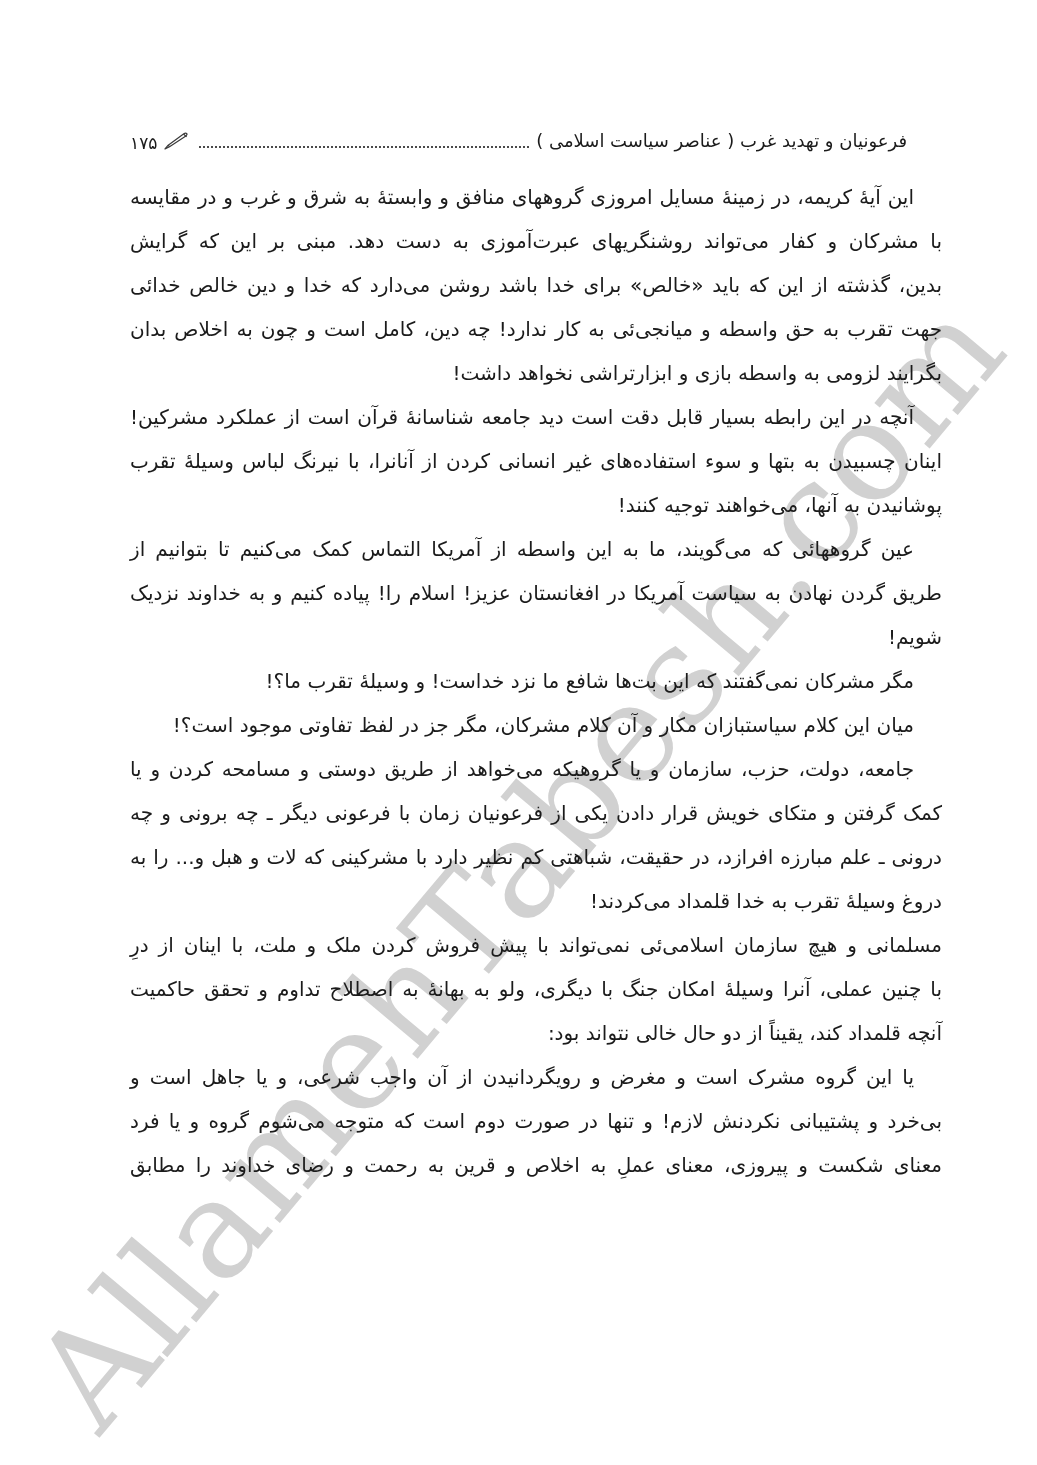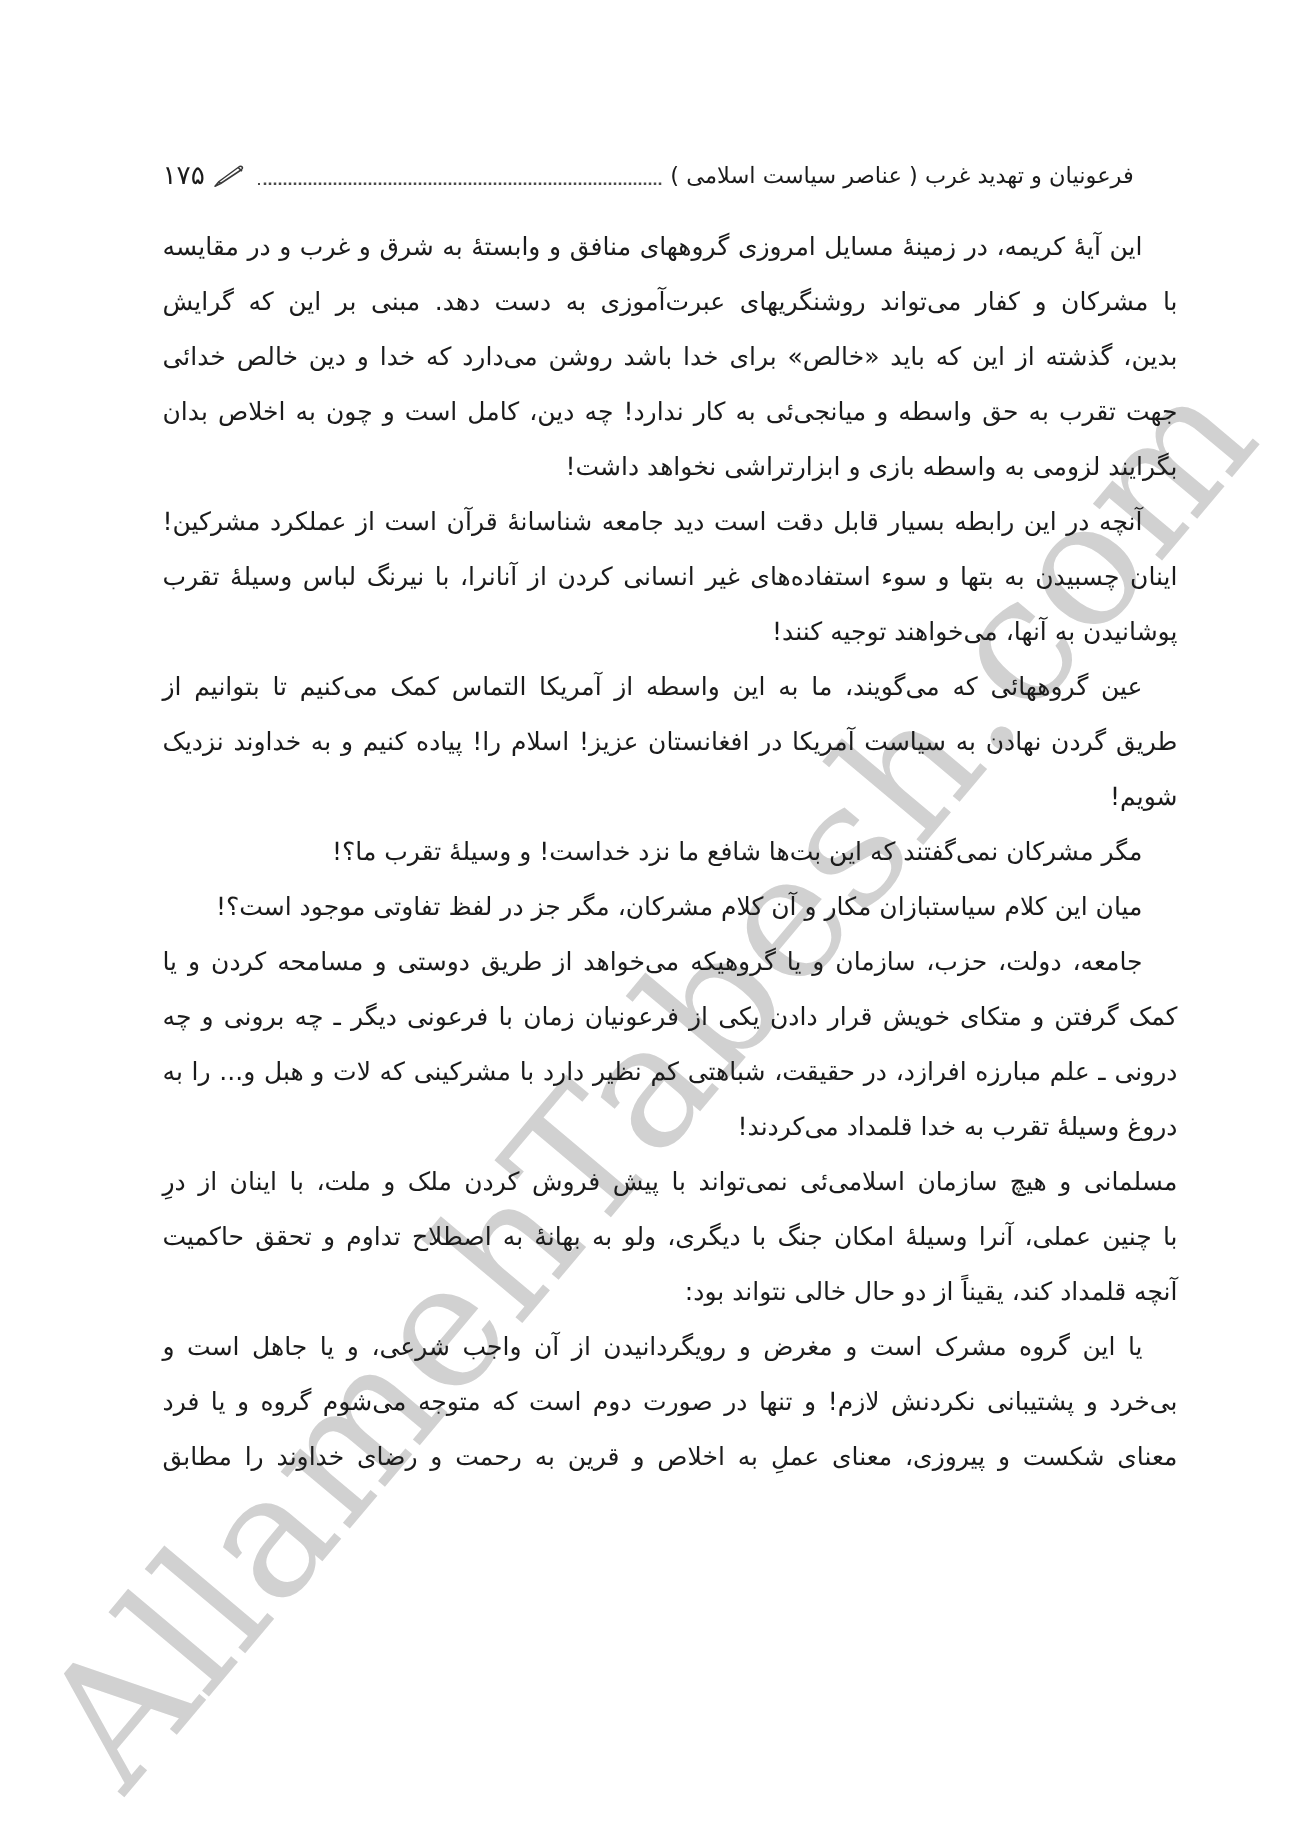--- a/index.html
+++ b/index.html
@@ -52,21 +52,21 @@
     border-bottom: 2px dotted #4a4a4a;
     margin: 0 7px 5px 7px;
     height: 0;
   }
   .pen {
     display: inline-flex;
     align-items: flex-end;
     margin: 0 2px 2px 6px;
   }
   .page-num {
-    font-size: 21px;
+    font-size: 17px;
     white-space: nowrap;
     line-height: 1.2;
   }
   
   .body {
     position: relative;
     z-index: 1;
     direction: rtl;
     margin: 22px 95px 0 130px;
     font-size: 20px;

